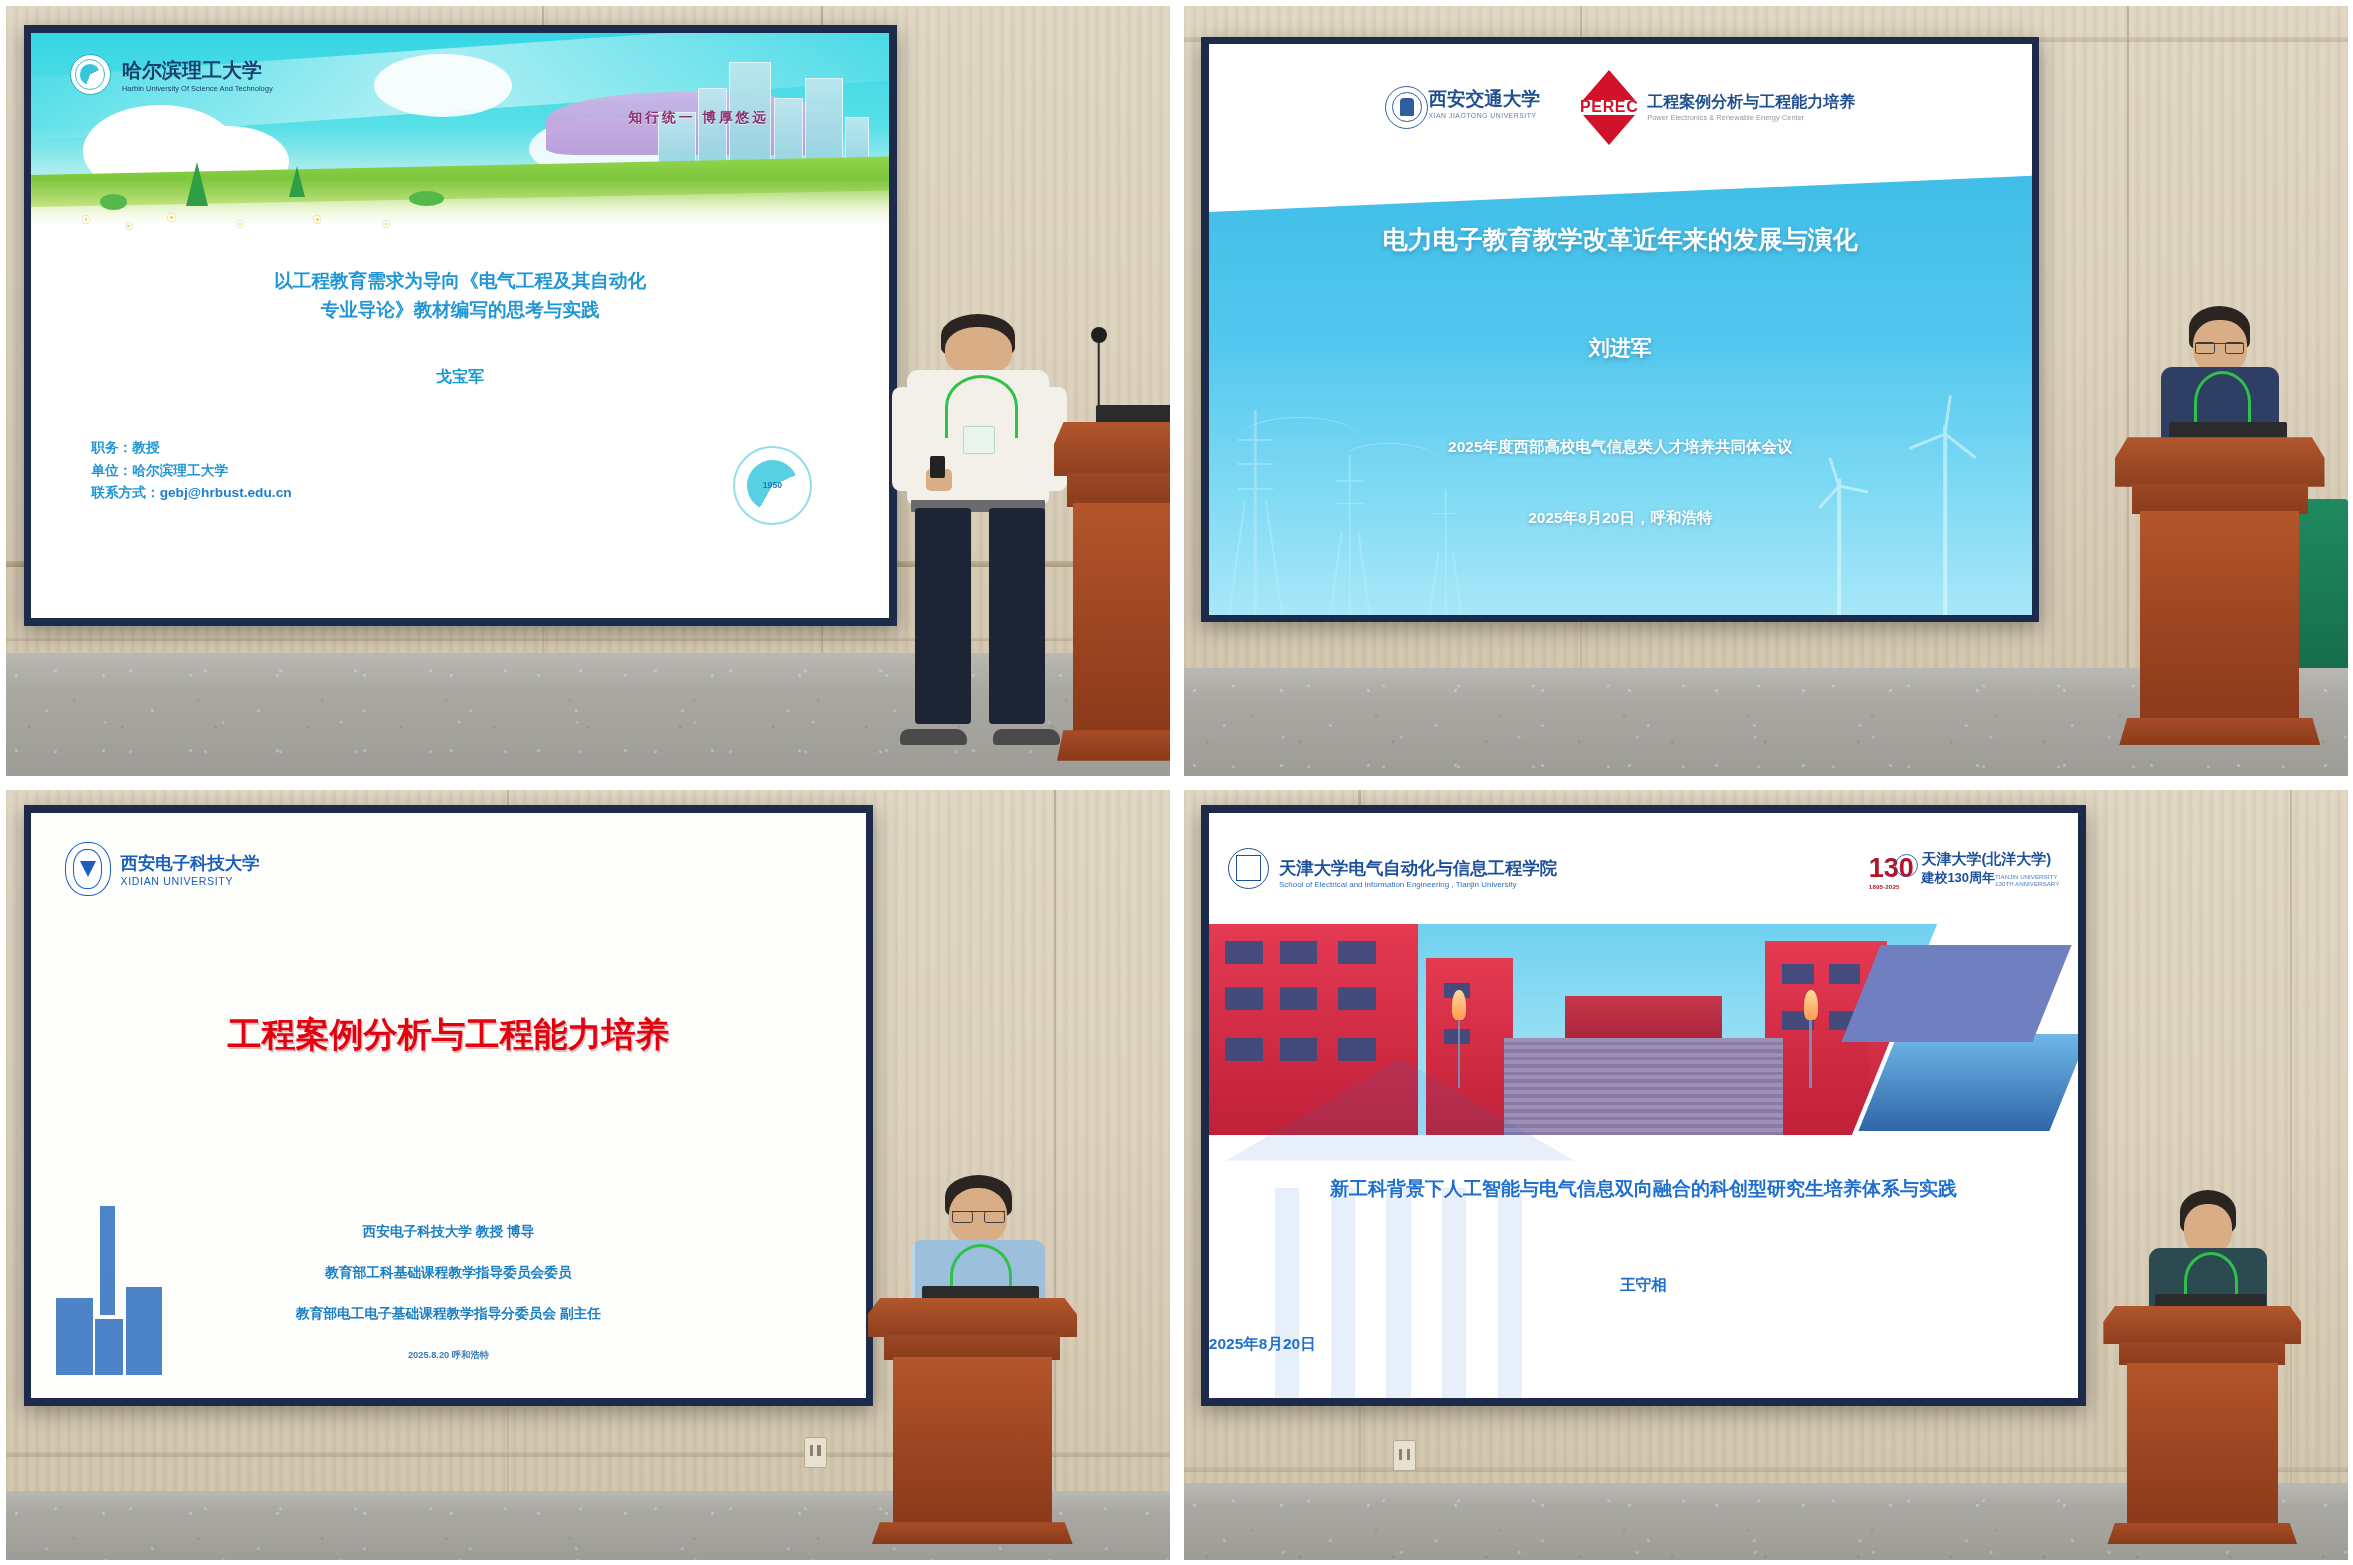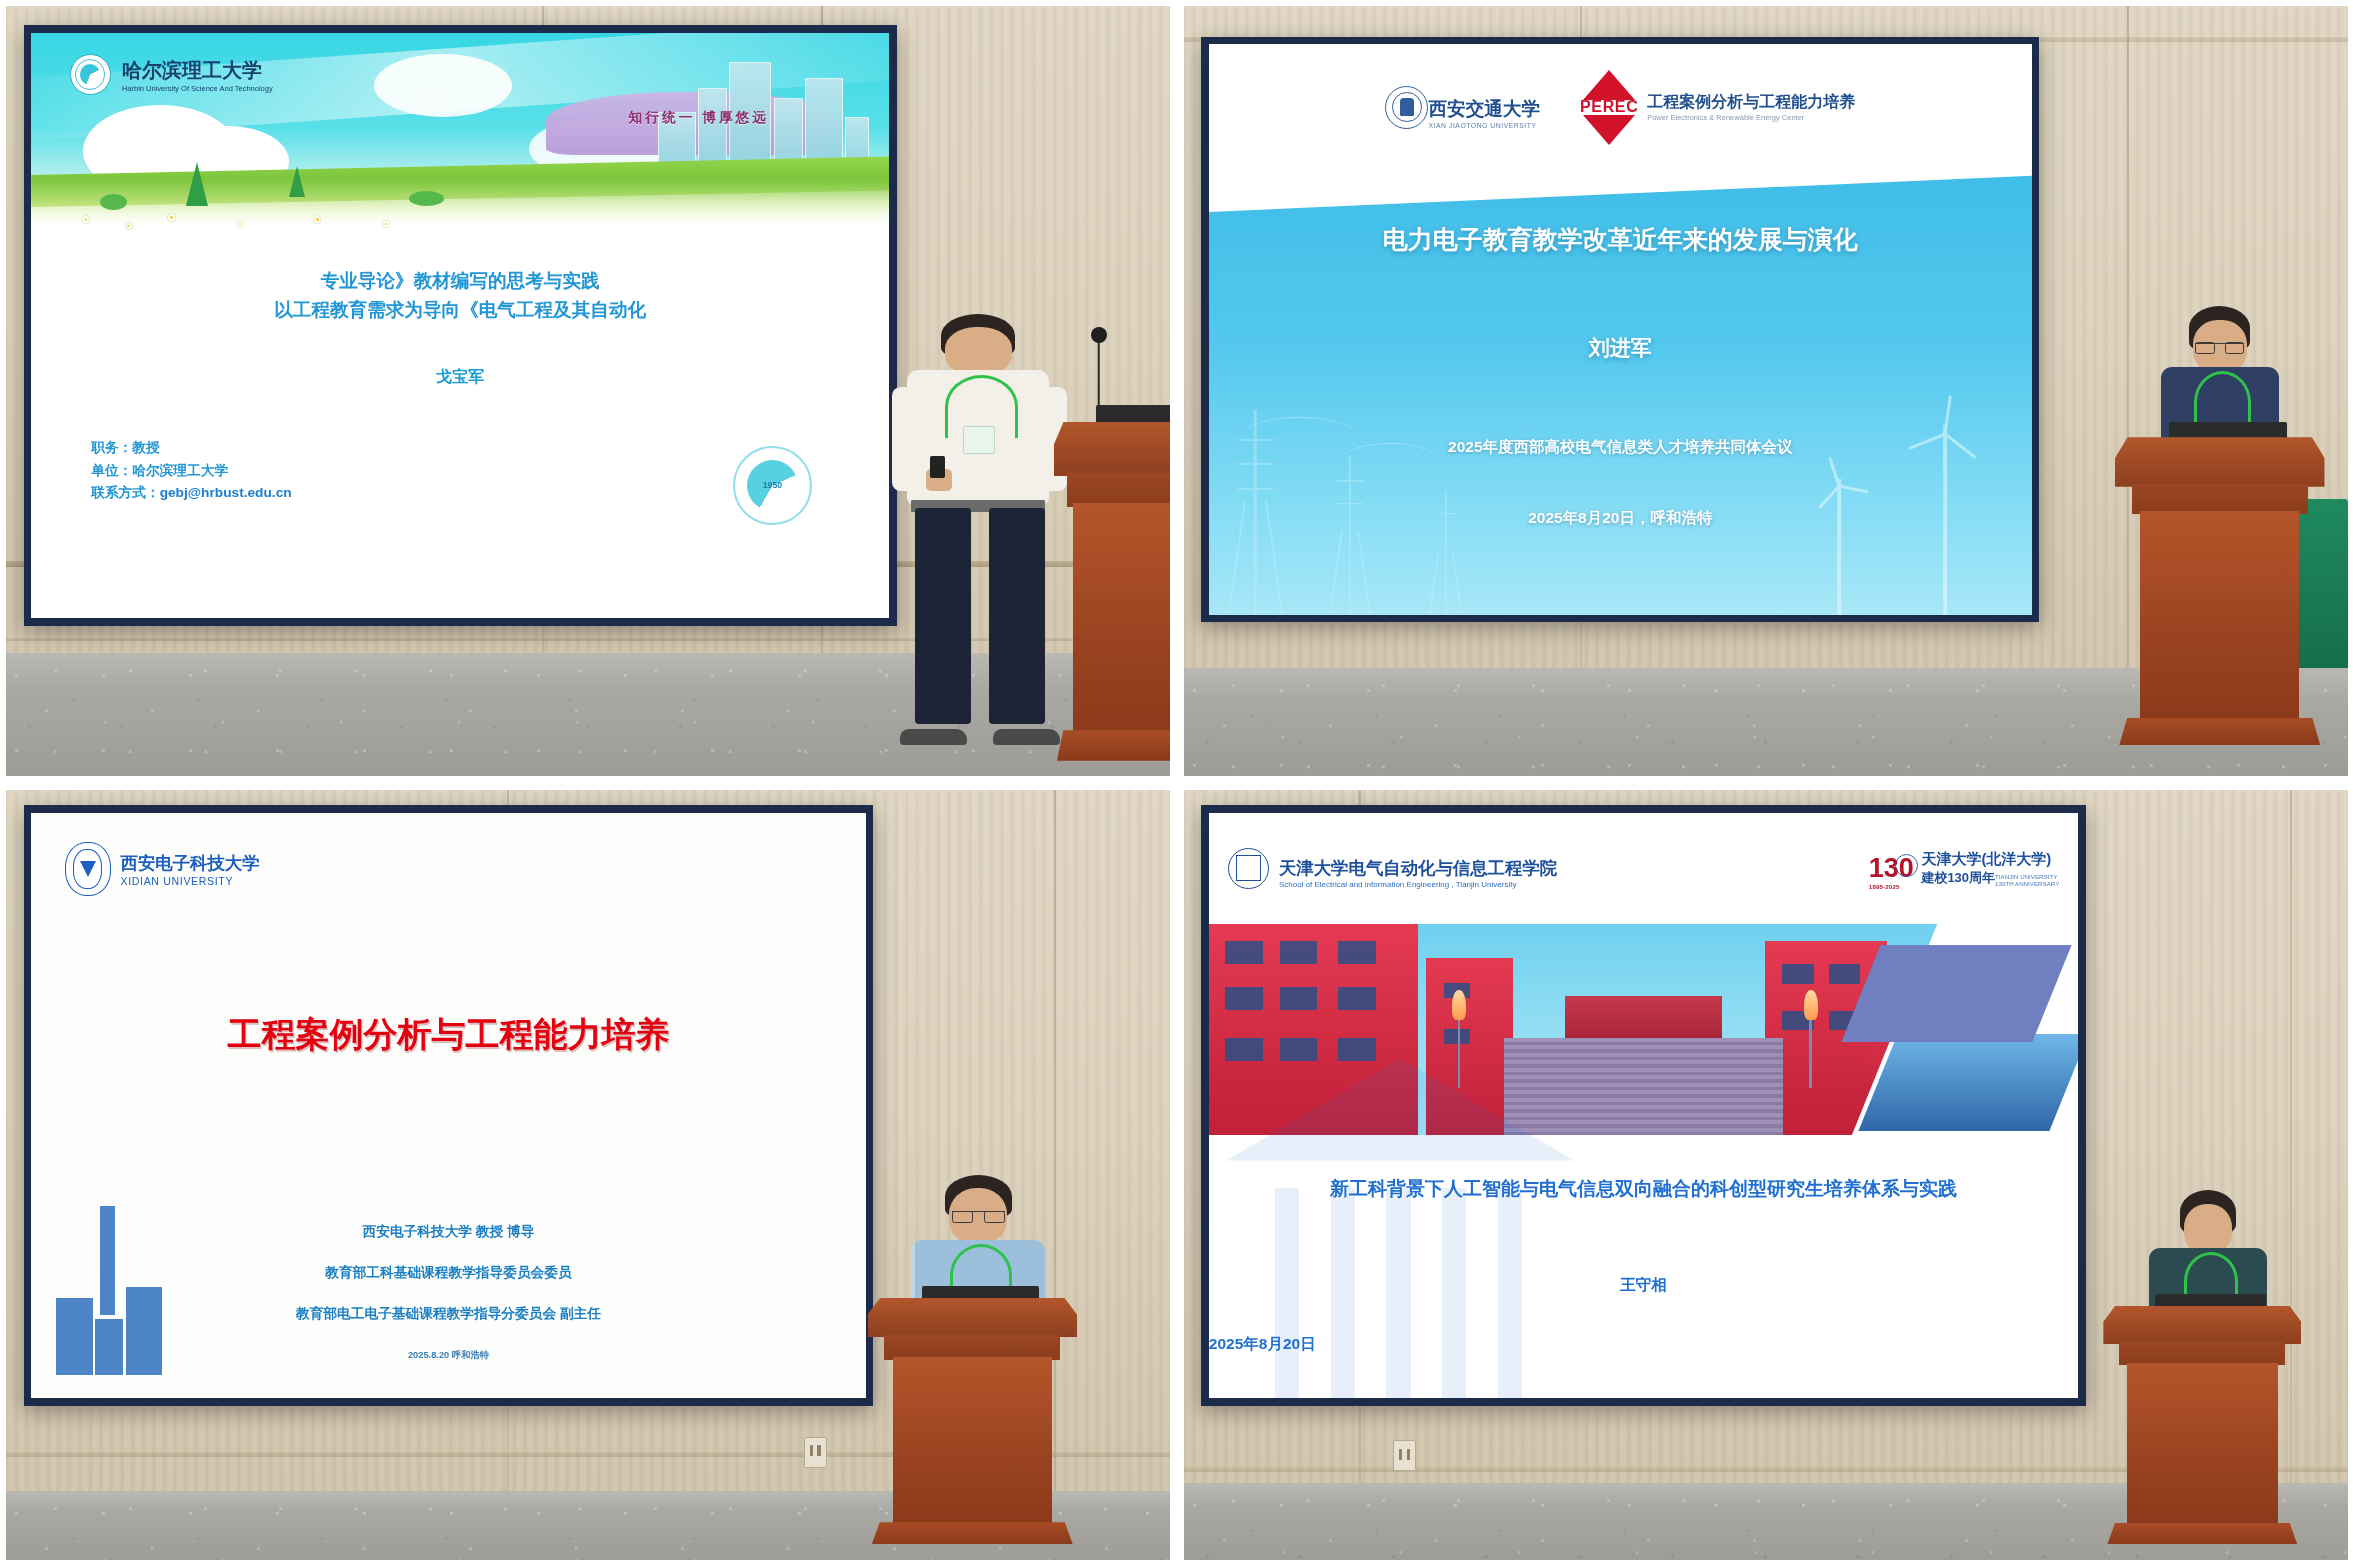--- a/index.html
+++ b/index.html
@@ -440,22 +440,22 @@
             <div>
               <div class="uni-cn" style="font-size:20px">哈尔滨理工大学</div>
               <div class="uni-en" style="font-size:7.5px">Harbin University Of Science And Technology</div>
             </div>
           </div>
 
           <div class="motto" style="right:14%;top:36%;font-size:13.7px">知行统一  博厚悠远</div>
         </div>
 
         <div class="title-block" style="top:40%;font-size:18.6px;line-height:1.55">
+          <div class="title-line">以工程教育需求为导向《电气工程及其自动化</div>
           <div class="title-line">专业导论》教材编写的思考与实践</div>
-          <div class="title-line">以工程教育需求为导向《电气工程及其自动化</div>
         </div>
 
         <div class="presenter" style="top:57%;font-size:16px">戈宝军</div>
 
         <div class="meta" style="left:7%;top:69%;font-size:13.7px">
           <div>
             <span>职务：</span><span>教授</span>
           </div>
           <div>
             <span>单位：</span><span>哈尔滨理工大学</span>
@@ -507,21 +507,21 @@
     <div class="wall-seam" style="left:34%"></div>
     <div class="wall-seam" style="left:81%"></div>
     <div class="wall-rail" style="top:4%;height:5px;opacity:.35"></div>
     <div class="floor" style="height:14%">
       <div class="floor-speckle"></div>
     </div>
 
     <div class="screen-frame" style="left:1.5%;top:4%;width:72%;height:76%;">
       <div class="screen s2">
         <div class="head">
-          <div style="display:flex;align-items:flex-end;">
+          <div style="display:flex;align-items:flex-start;">
             <div class="xjtu-seal" style="width:41px;height:41px"></div>
             <div>
               <div class="cn-blue" style="font-size:18.6px">西安交通大学</div>
               <div class="en-gray" style="font-size:6.8px;color:#5a7fa8;letter-spacing:.08em">XIAN JIAOTONG UNIVERSITY</div>
             </div>
           </div>
           <div style="display:flex;align-items:center;gap:10px">
             <div class="perec">
               <div class="chev up"></div>
               <div class="chev dn"></div>

